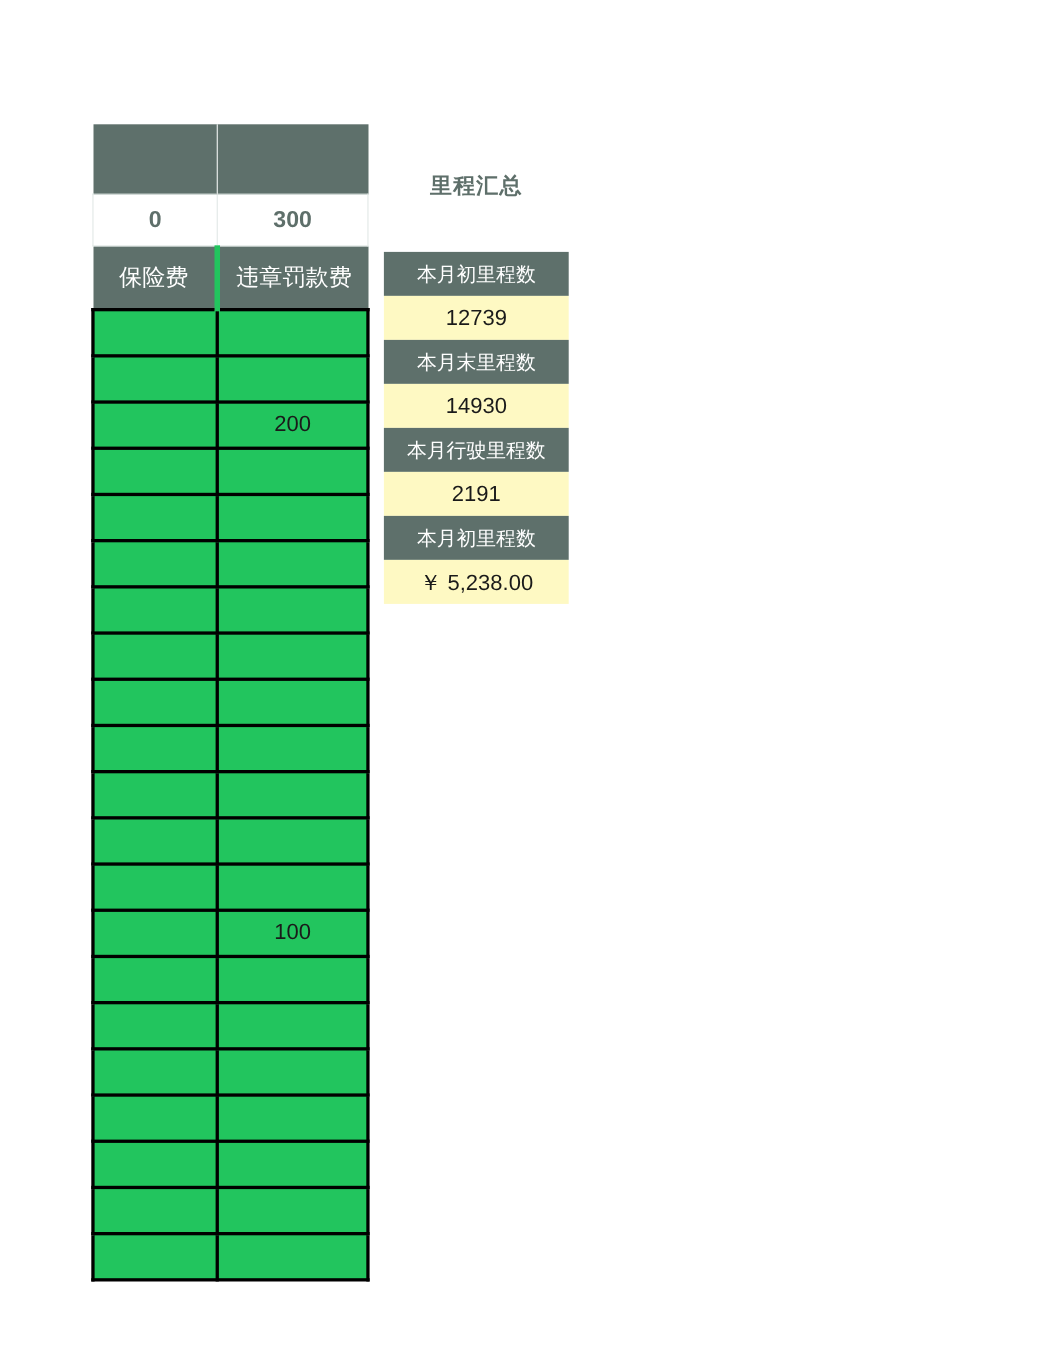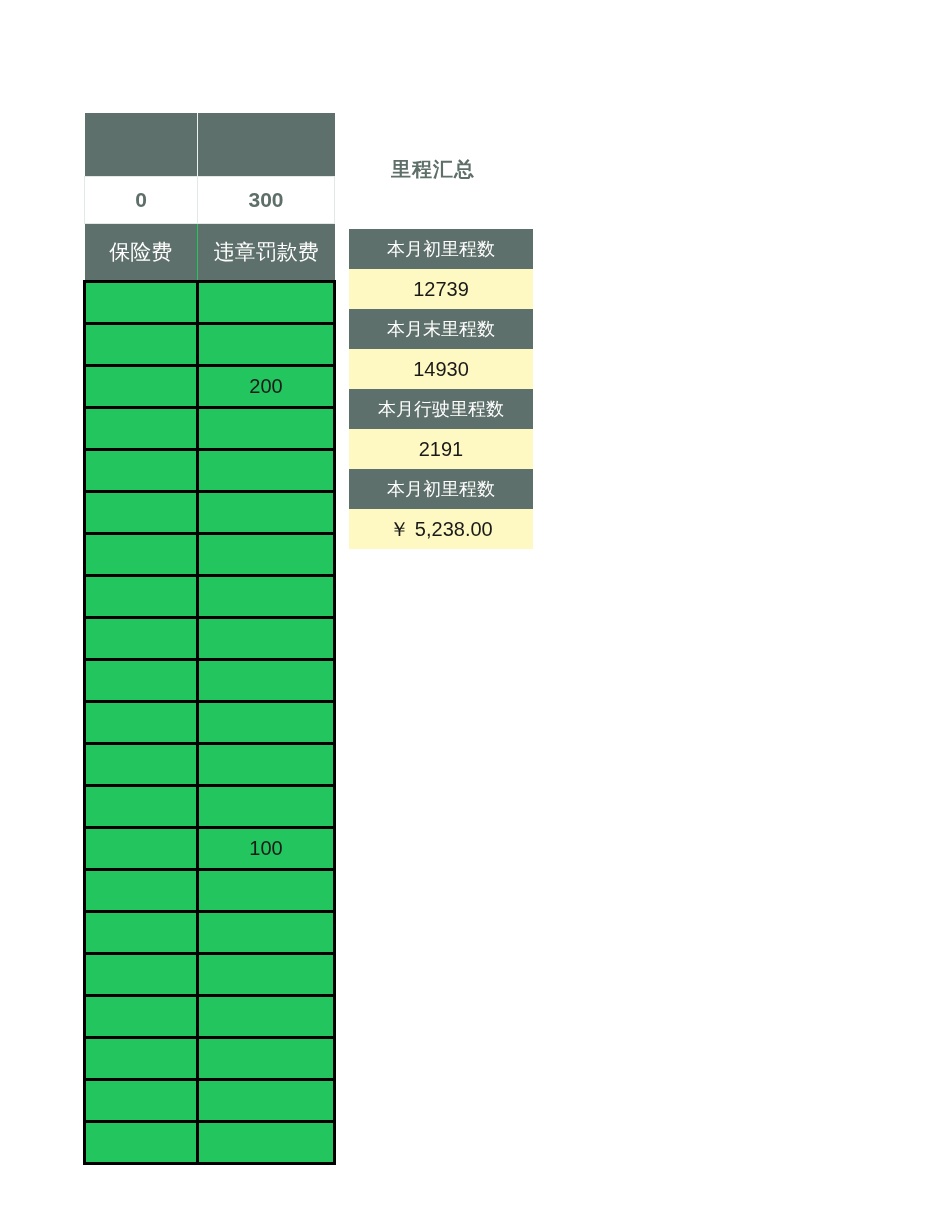--- a/index.html
+++ b/index.html
@@ -54,21 +54,21 @@
 
   
   tr.colhead-row td {
     height: 56px;
     background: #5e706b;
     color: #ffffff;
     font-size: 21px;
     font-weight: normal;
     text-align: center;
     vertical-align: middle;
-    border-right: 1px solid #22c55e;
+    border-right: 5px solid #22c55e;
     padding: 0;
   }
   tr.colhead-row td:last-child { border-right: none; }
 
   
   tr.data-row td {
     height: 39px;
     background: #22c55e;
     border: 3px solid #000000;
     color: #1a1a1a;
@@ -90,21 +90,21 @@
     text-align: center;
     font-size: 20px;
     font-weight: bold;
     color: #5e6f6a;
     line-height: 34px;
     letter-spacing: 1px;
   }
   #summary-table {
     margin-top: 43px;
     border-collapse: collapse;
-    width: 184px;
+    width: 168px;
     table-layout: fixed;
     border-radius: 14px;
   }
   #summary-table tr.sum-label td {
     height: 40px;
     background: #5e706b;
     color: #ffffff;
     font-size: 18px;
     text-align: center;
     vertical-align: middle;

